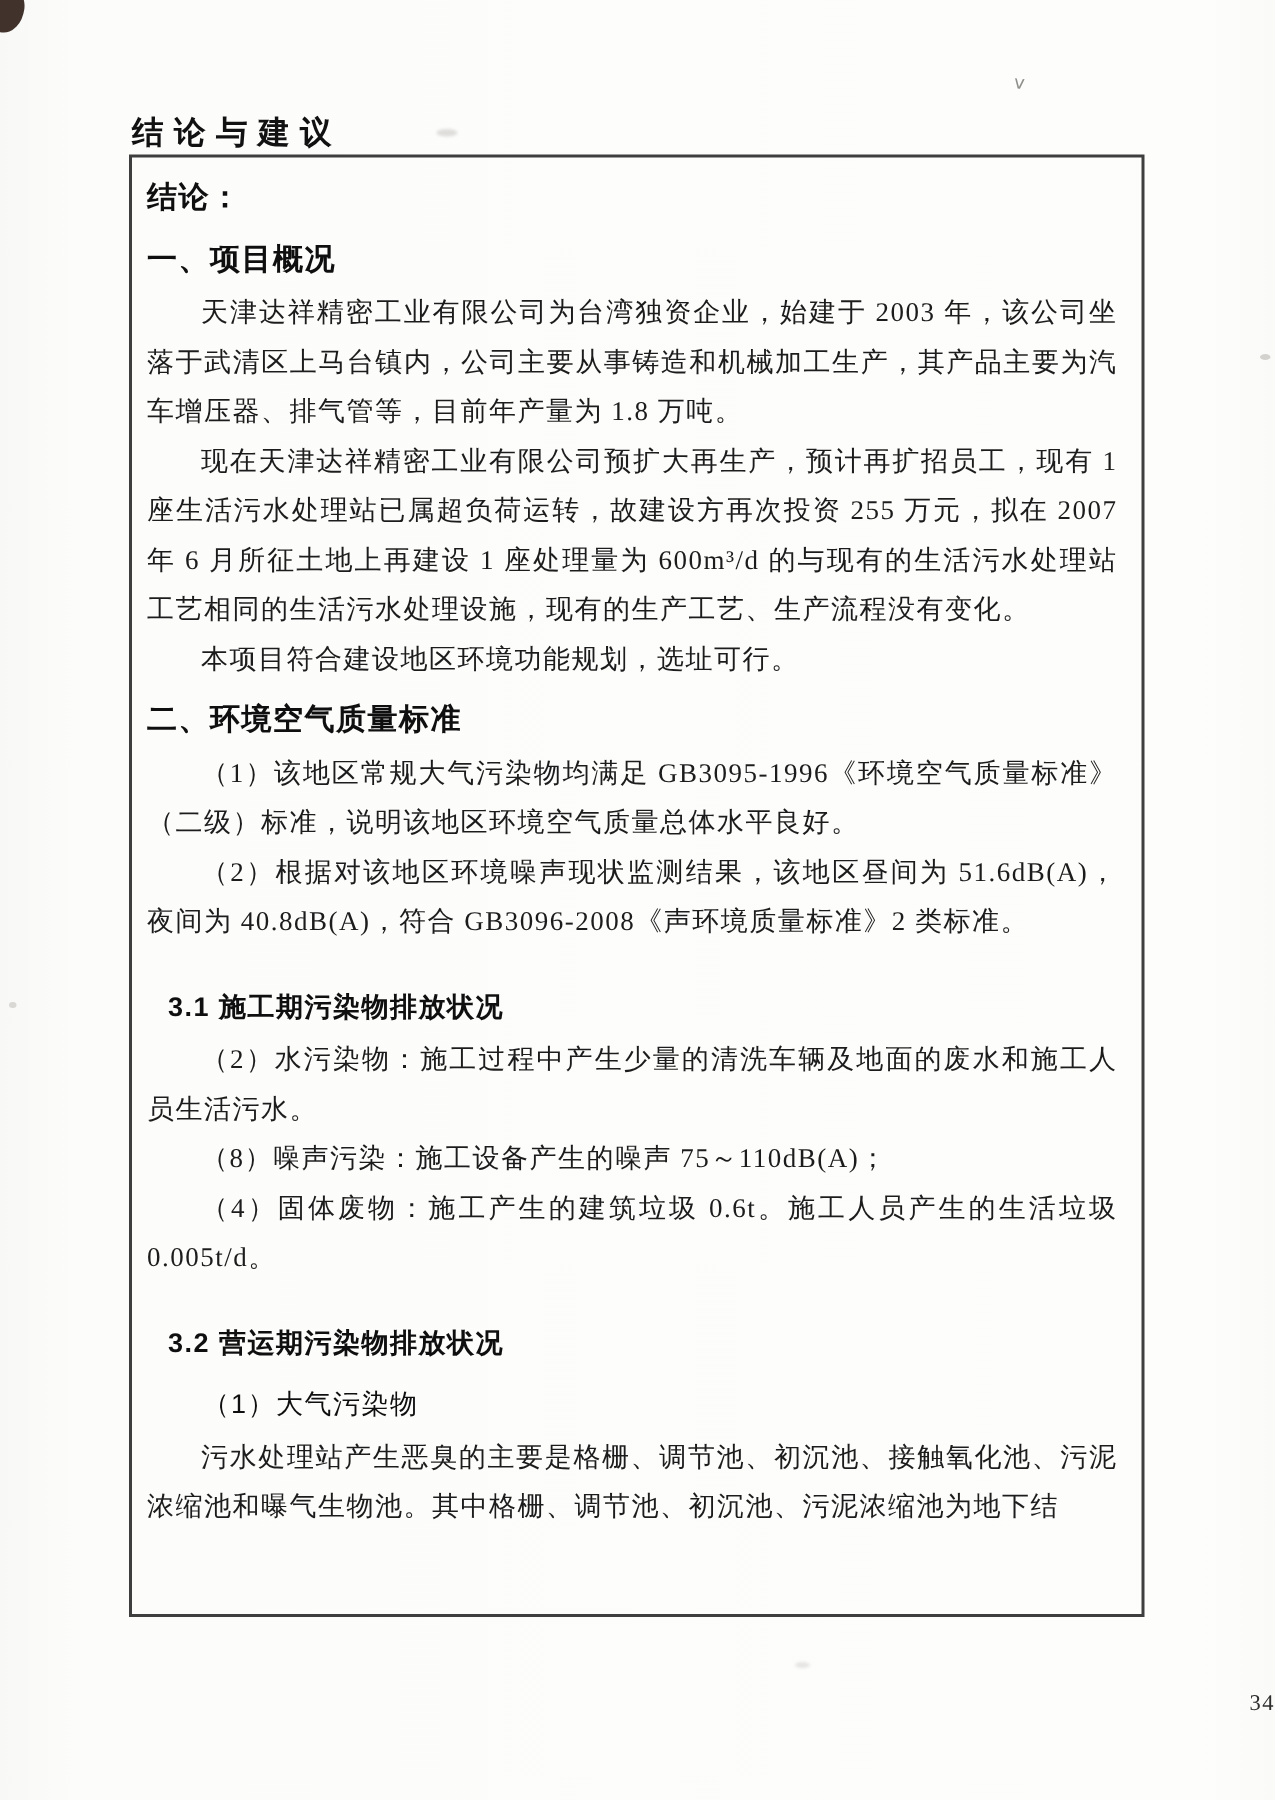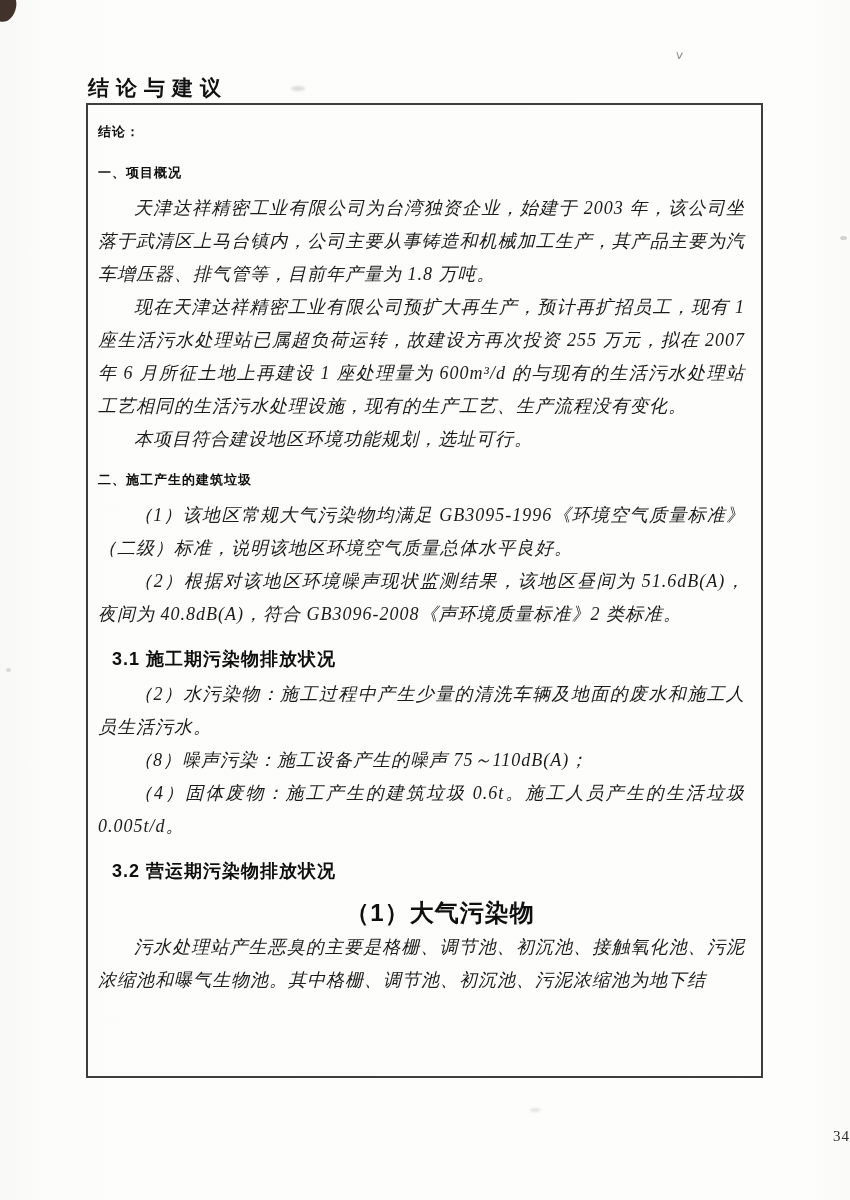--- a/index.html
+++ b/index.html
@@ -60,46 +60,44 @@
     padding: 11px 16px 6px 10px;
     background: transparent;
     overflow: hidden;
   }
   .block { font-size: 18px; line-height: 33px; letter-spacing: 1px; }
   .block-p {
     text-indent: 2em;
     text-align: justify;
     text-align-last: left;
     margin: 0;
-    font-style: italic;
   }
   .block-h1 {
-    font-family: Liberation Mono, monospace;
+    font-family: Liberation Sans, sans-serif;
     font-weight: bold;
-    font-size: 13px;
+    font-size: 20px;
     color: #0f0f0f;
     margin: 8px 0 2px 0;
   }
   .block-h1.first { margin-top: 0; }
   .block-h2 {
     font-family: "Liberation Sans", "DejaVu Sans", sans-serif;
     font-weight: bold;
     font-size: 18px;
     color: #0f0f0f;
-    margin: 12px 0 2px 0;
+    margin: 24px 0 2px 0;
     padding-left: 14px;
   }
   .block-h3 {
     font-family: "Liberation Sans", "DejaVu Sans", sans-serif;
-    font-weight: bold;
-    font-size: 24px;
+    font-weight: normal;
+    font-size: 18px;
     color: #0f0f0f;
     margin: 8px 0 2px 0;
     padding-left: 37px;
-    text-align: center;
   }
   .page-number {
     position: absolute;
     left: 0; right: 0;
     top: 1128px;
     text-align: right;
     font-size: 15px;
     color: #2e2e2e;
     letter-spacing: 1px;
   }
@@ -117,21 +115,21 @@
   <div class="speck s4"></div>
 
   <div class="doc-title">结论与建议</div>
 
   <div class="content-box">
     <div class="block block-h1 first">结论：</div>
     <div class="block block-h1">一、项目概况</div>
     <p class="block block-p">天津达祥精密工业有限公司为台湾独资企业，始建于 2003 年，该公司坐落于武清区上马台镇内，公司主要从事铸造和机械加工生产，其产品主要为汽车增压器、排气管等，目前年产量为 1.8 万吨。</p>
     <p class="block block-p">现在天津达祥精密工业有限公司预扩大再生产，预计再扩招员工，现有 1 座生活污水处理站已属超负荷运转，故建设方再次投资 255 万元，拟在 2007 年 6 月所征土地上再建设 1 座处理量为 600m³/d 的与现有的生活污水处理站工艺相同的生活污水处理设施，现有的生产工艺、生产流程没有变化。</p>
     <p class="block block-p">本项目符合建设地区环境功能规划，选址可行。</p>
-    <div class="block block-h1">二、施工产生的建筑垃圾</div>
+    <div class="block block-h1">二、环境空气质量标准</div>
     <p class="block block-p">（1）该地区常规大气污染物均满足 GB3095-1996《环境空气质量标准》（二级）标准，说明该地区环境空气质量总体水平良好。</p>
     <p class="block block-p">（2）根据对该地区环境噪声现状监测结果，该地区昼间为 51.6dB(A)，夜间为 40.8dB(A)，符合 GB3096-2008《声环境质量标准》2 类标准。</p>
     <div class="block block-h2">3.1 施工期污染物排放状况</div>
     <p class="block block-p">（2）水污染物：施工过程中产生少量的清洗车辆及地面的废水和施工人员生活污水。</p>
     <p class="block block-p">（8）噪声污染：施工设备产生的噪声 75～110dB(A)；</p>
     <p class="block block-p">（4）固体废物：施工产生的建筑垃圾 0.6t。施工人员产生的生活垃圾 0.005t/d。</p>
     <div class="block block-h2">3.2 营运期污染物排放状况</div>
     <div class="block block-h3">（1）大气污染物</div>
     <p class="block block-p">污水处理站产生恶臭的主要是格栅、调节池、初沉池、接触氧化池、污泥浓缩池和曝气生物池。其中格栅、调节池、初沉池、污泥浓缩池为地下结</p>
   </div>

